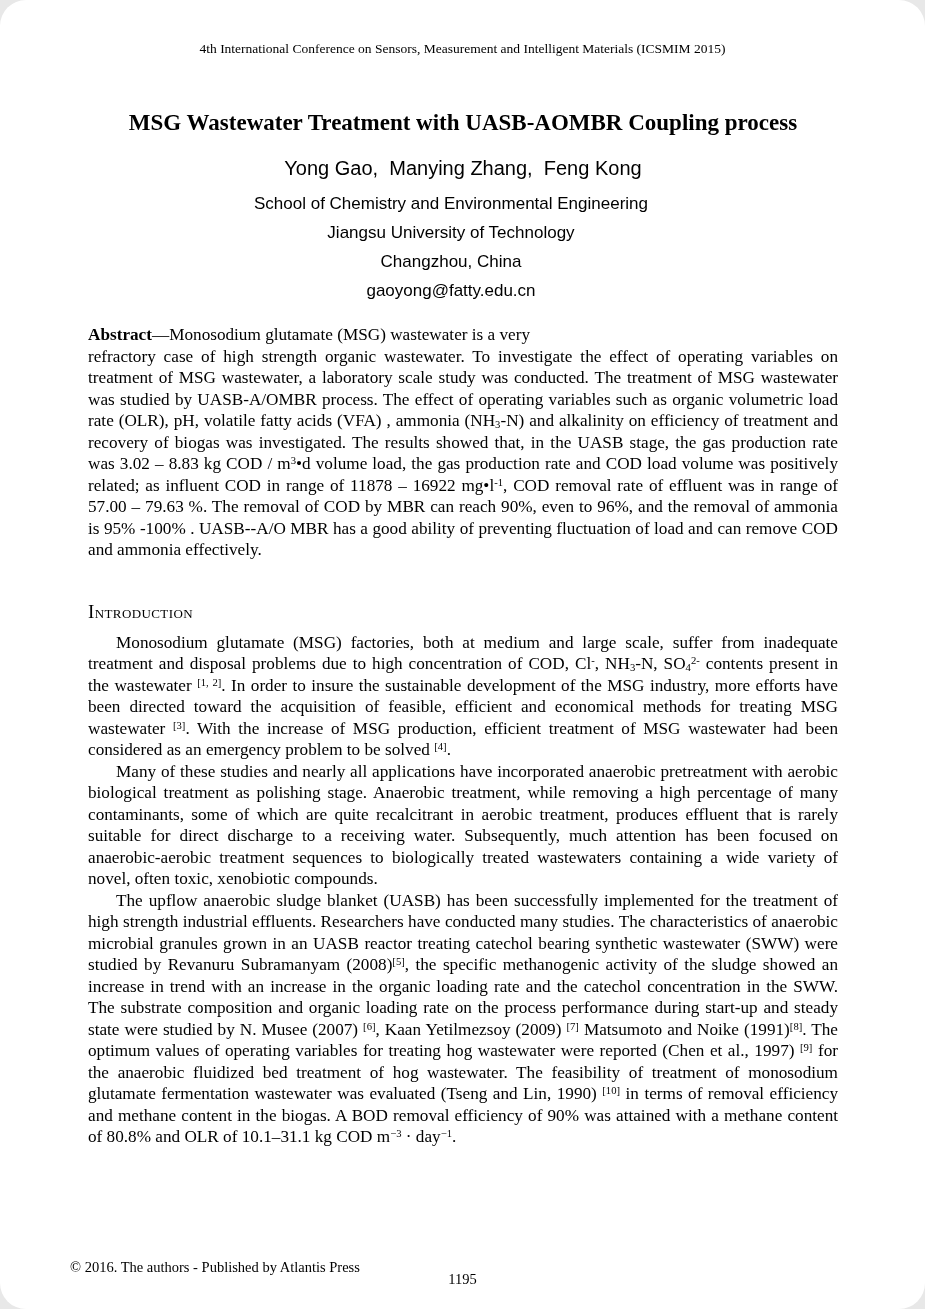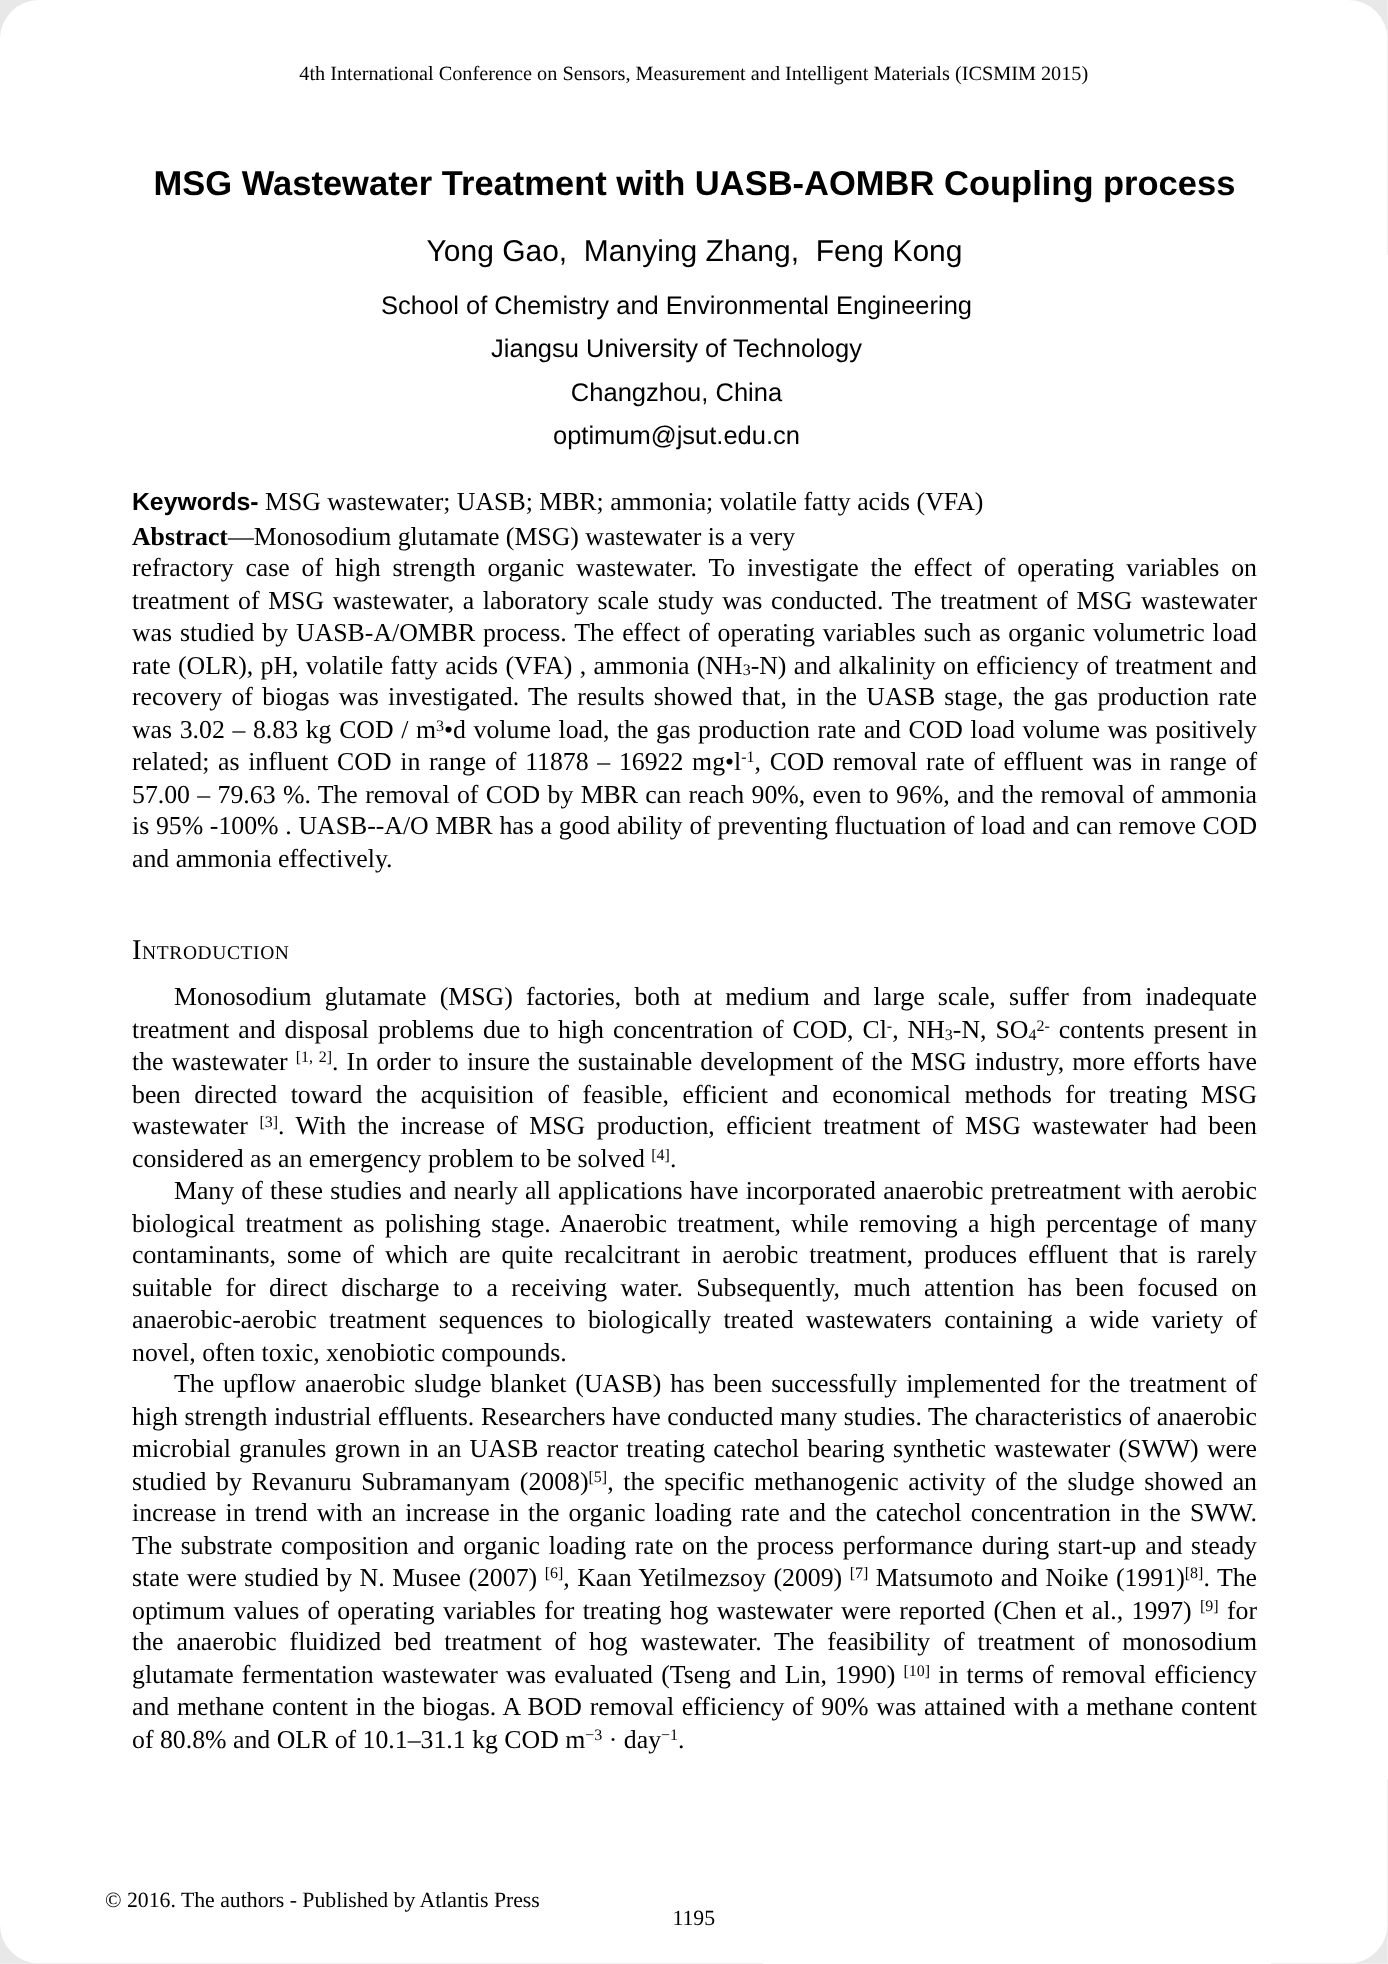--- a/index.html
+++ b/index.html
@@ -17,21 +17,21 @@
   }
   .running-header {
     position:absolute; top:41px; left:0; width:100%;
     text-align:center;
     font-size:13.5px; line-height:16px;
     font-family:"Liberation Serif", serif;
   }
   .title {
     position:absolute; top:108px; left:88px; width:750px;
     text-align:center;
-    font-family:Liberation Sans, sans-serif;
+    font-family:Liberation Serif, serif;
     font-weight:bold; font-size:23px; line-height:29px;
   }
   .authors {
     position:absolute; top:154px; left:88px; width:750px;
     text-align:center;
     font-family:"Liberation Sans", sans-serif;
     font-size:20px; line-height:28px;
     white-space:pre-wrap;
   }
   .affiliation {
@@ -76,26 +76,25 @@
   <div class="running-header">4th International Conference on Sensors, Measurement and Intelligent Materials (ICSMIM 2015)</div>
 
   <div class="title">MSG Wastewater Treatment with UASB-AOMBR Coupling process</div>
 
   <div class="authors">Yong Gao,  Manying Zhang,  Feng Kong</div>
 
   <div class="affiliation">
     <div class="affil-line">School of Chemistry and Environmental Engineering</div>
     <div class="affil-line">Jiangsu University of Technology</div>
     <div class="affil-line">Changzhou, China</div>
-    <div class="affil-line">optimum@jsut.edu.cn</div>
+    <div class="affil-line">gaoyong@fatty.edu.cn</div>
   </div>
 
   <div class="content">
 
-    <p class="kw-line"><span class="kw-label">Keywords-</span><span> MSG wastewater; UASB; MBR; ammonia; volatile fatty acids (VFA)</span></p>
 
     <p class="abs-lead"><b>Abstract</b><span>—Monosodium glutamate (MSG) wastewater is a very</span></p>
 
     <p class="abs-body"><span>refractory case of high strength organic wastewater. To investigate the effect of operating variables on treatment of MSG wastewater, a laboratory scale study was conducted. The treatment of MSG wastewater was studied by UASB-A/OMBR process. The effect of operating variables such as organic volumetric load rate (OLR), pH, volatile fatty acids (VFA) , ammonia (NH</span><sub>3</sub><span>-N) and alkalinity on efficiency of treatment and recovery of biogas was investigated. The results showed that, in the UASB stage, the gas production rate was 3.02 – 8.83 kg COD / m</span><sup>3</sup><span>•d volume load, the gas production rate and COD load volume was positively related; as influent COD in range of 11878 – 16922 mg•l</span><sup>-1</sup><span>, COD removal rate of effluent was in range of 57.00 – 79.63 %. The removal of COD by MBR can reach 90%, even to 96%, and the removal of ammonia is 95% -100% . UASB--A/O MBR has a good ability of preventing fluctuation of load and can remove COD and ammonia effectively.</span></p>
 
     <h2 class="section-heading">Introduction</h2>
 
     <p class="para"><span>Monosodium glutamate (MSG) factories, both at medium and large scale, suffer from inadequate treatment and disposal problems due to high concentration of COD, Cl</span><sup>-</sup><span>, NH</span><sub>3</sub><span>-N, SO</span><sub>4</sub><sup>2-</sup><span> contents present in the wastewater </span><sup>[1, 2]</sup><span>. In order to insure the sustainable development of the MSG industry, more efforts have been directed toward the acquisition of feasible, efficient and economical methods for treating MSG wastewater </span><sup>[3]</sup><span>. With the increase of MSG production, efficient treatment of MSG wastewater had been considered as an emergency problem to be solved </span><sup>[4]</sup><span>.</span></p>
 
     <p class="para"><span>Many of these studies and nearly all applications have incorporated anaerobic pretreatment with aerobic biological treatment as polishing stage. Anaerobic treatment, while removing a high percentage of many contaminants, some of which are quite recalcitrant in aerobic treatment, produces effluent that is rarely suitable for direct discharge to a receiving water. Subsequently, much attention has been focused on anaerobic-aerobic treatment sequences to biologically treated wastewaters containing a wide variety of novel, often toxic, xenobiotic compounds.</span></p>

